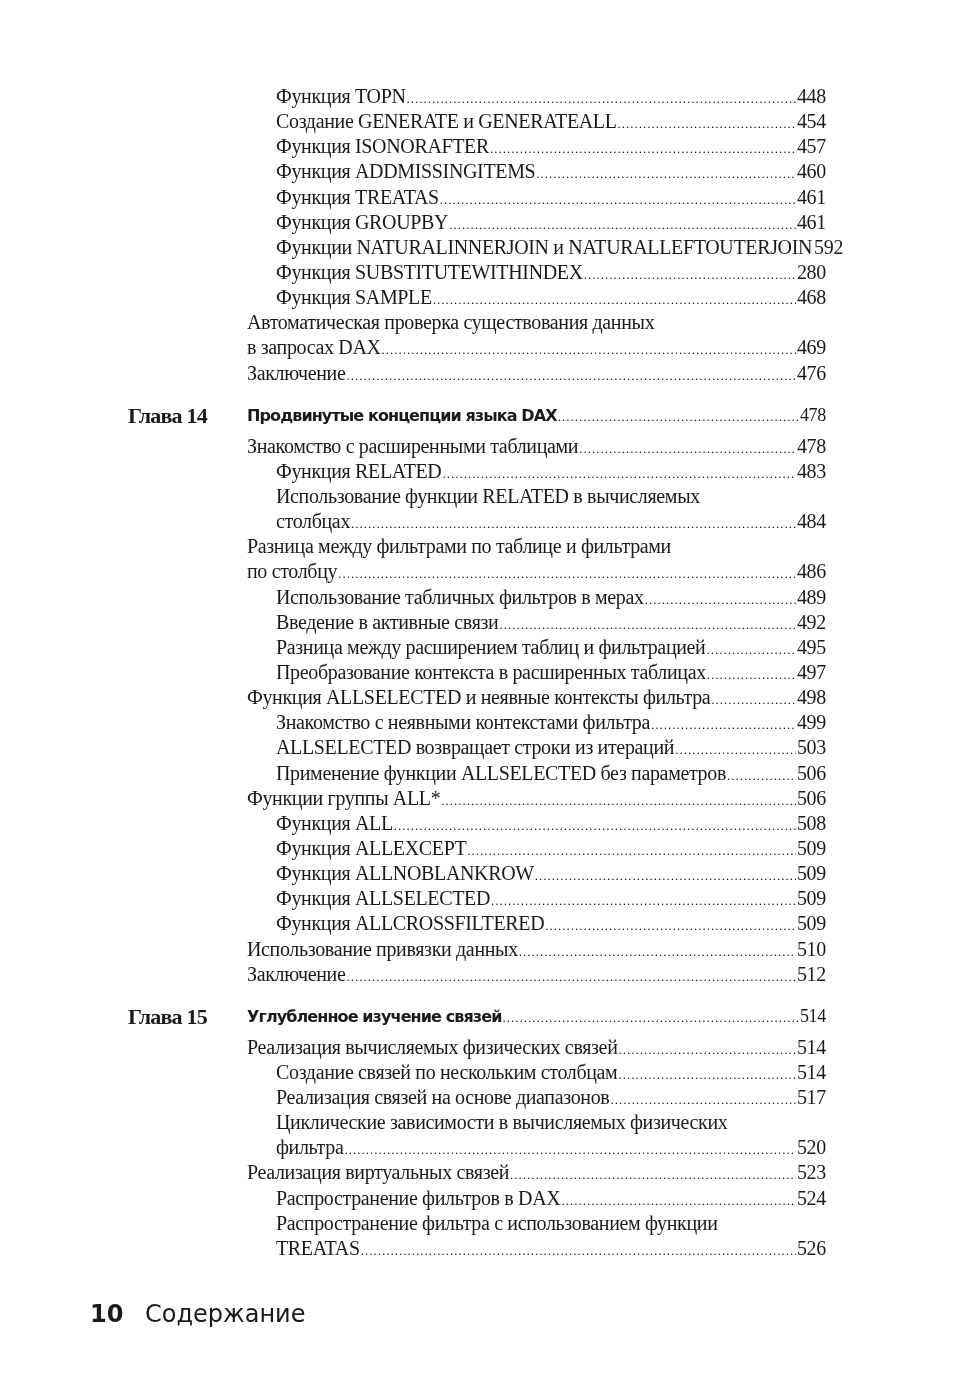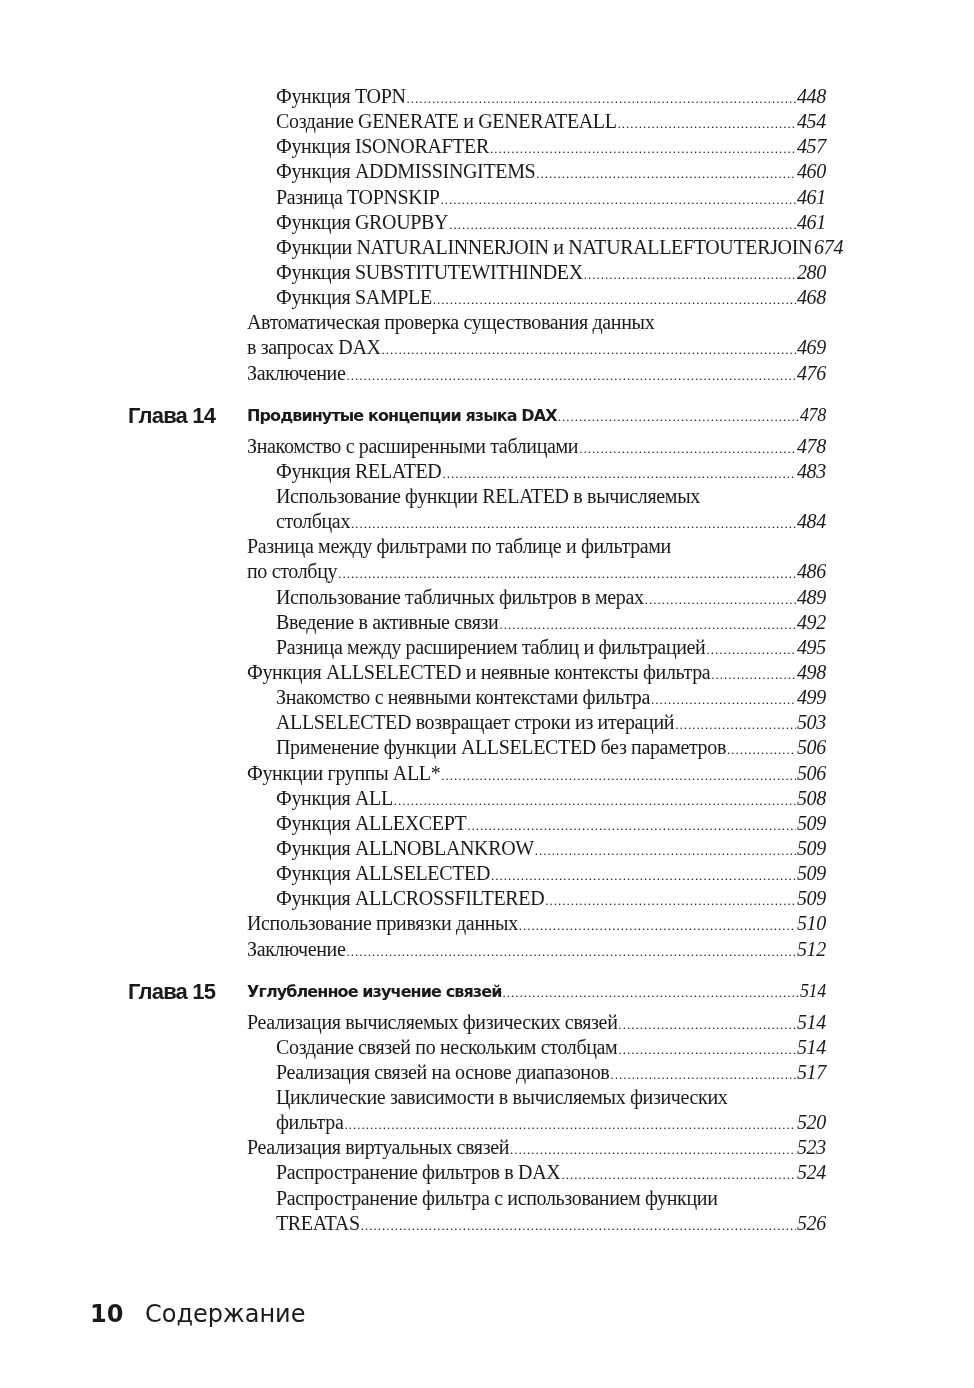--- a/index.html
+++ b/index.html
@@ -6,24 +6,24 @@
   body { width:974px; height:1388px; position:relative; overflow:hidden;
          font-family:"Liberation Serif", "DejaVu Serif", serif; color:#1a1a1a; }
   .toc { position:absolute; left:0; top:84px; width:904px;margin-left:40px; }
   .row { position:relative; height:25.15px; line-height:25.15px; font-size:20px; }
   .entry { position:absolute; right:118px; display:flex; align-items:baseline; white-space:nowrap; }
   .lvl1 .entry { left:207px; }
   .lvl2 .entry { left:236px; }
   .title { flex:0 0 auto; letter-spacing:-0.35px; }
   .leader { flex:1 1 auto; overflow:hidden; white-space:nowrap; letter-spacing:1px; font-size:13px; margin:0 1px; }
   .leader::before { content:"...................................................................................................................................................................................................................................................................."; }
-  .page { flex:0 0 auto; letter-spacing:-0.3px;font-style:italic; }
+  .page { flex:0 0 auto; letter-spacing:-0.3px; }
   .nolead .entry { right:auto; }
   .chapter { height:33px; line-height:33px; margin-top:13px; margin-bottom:2px; }
-  .chapter .ch-label { position:absolute; left:88px; font-family:Liberation Sans, sans-serif; font-weight:bold; font-size:22px; letter-spacing:-0.8px;text-align:center; }
+  .chapter .ch-label { position:absolute; left:88px; font-family:Liberation Serif, serif; font-weight:bold; font-size:22px; letter-spacing:-0.8px;text-align:center; }
   .chapter .entry { left:207px; }
   .chapter .title { font-family:"DejaVu Sans", "Liberation Sans", sans-serif; font-weight:bold; font-size:16px; letter-spacing:-0.9px; }
   .chapter .page { font-size:18px; }
   .footer { position:absolute; top:1300px; left:90px; font-family:"DejaVu Sans", "Liberation Sans", sans-serif; font-size:24px; }
   .footer .num { font-weight:bold; margin-right:14px; }
 </style>
 </head>
 <body>
 
 <div class="toc" id="toc">
@@ -50,37 +50,37 @@
     </div>
     <div class="row lvl2">
       <div class="entry">
         <span class="title">Функция ADDMISSINGITEMS</span>
         <span class="leader"></span>
         <span class="page">460</span>
       </div>
     </div>
     <div class="row lvl2">
       <div class="entry">
-        <span class="title">Разница TOPNSKIP</span>
+        <span class="title">Функция TREATAS</span>
         <span class="leader"></span>
         <span class="page">461</span>
       </div>
     </div>
     <div class="row lvl2">
       <div class="entry">
         <span class="title">Функция GROUPBY</span>
         <span class="leader"></span>
         <span class="page">461</span>
       </div>
     </div>
     <div class="row lvl2">
       <div class="entry">
         <span class="title">Функции NATURALINNERJOIN и NATURALLEFTOUTERJOIN</span>
         <span class="leader"></span>
-        <span class="page">674</span>
+        <span class="page">592</span>
       </div>
     </div>
     <div class="row lvl2">
       <div class="entry">
         <span class="title">Функция SUBSTITUTEWITHINDEX</span>
         <span class="leader"></span>
         <span class="page">280</span>
       </div>
     </div>
     <div class="row lvl2">
@@ -167,20 +167,27 @@
         <span class="title">Введение в активные связи</span>
         <span class="leader"></span>
         <span class="page">492</span>
       </div>
     </div>
     <div class="row lvl2">
       <div class="entry">
         <span class="title">Разница между расширением таблиц и фильтрацией</span>
         <span class="leader"></span>
         <span class="page">495</span>
+      </div>
+    </div>
+    <div class="row lvl2">
+      <div class="entry">
+        <span class="title">Преобразование контекста в расширенных таблицах</span>
+        <span class="leader"></span>
+        <span class="page">497</span>
       </div>
     </div>
     <div class="row lvl1">
       <div class="entry">
         <span class="title">Функция ALLSELECTED и неявные контексты фильтра</span>
         <span class="leader"></span>
         <span class="page">498</span>
       </div>
     </div>
     <div class="row lvl2">

